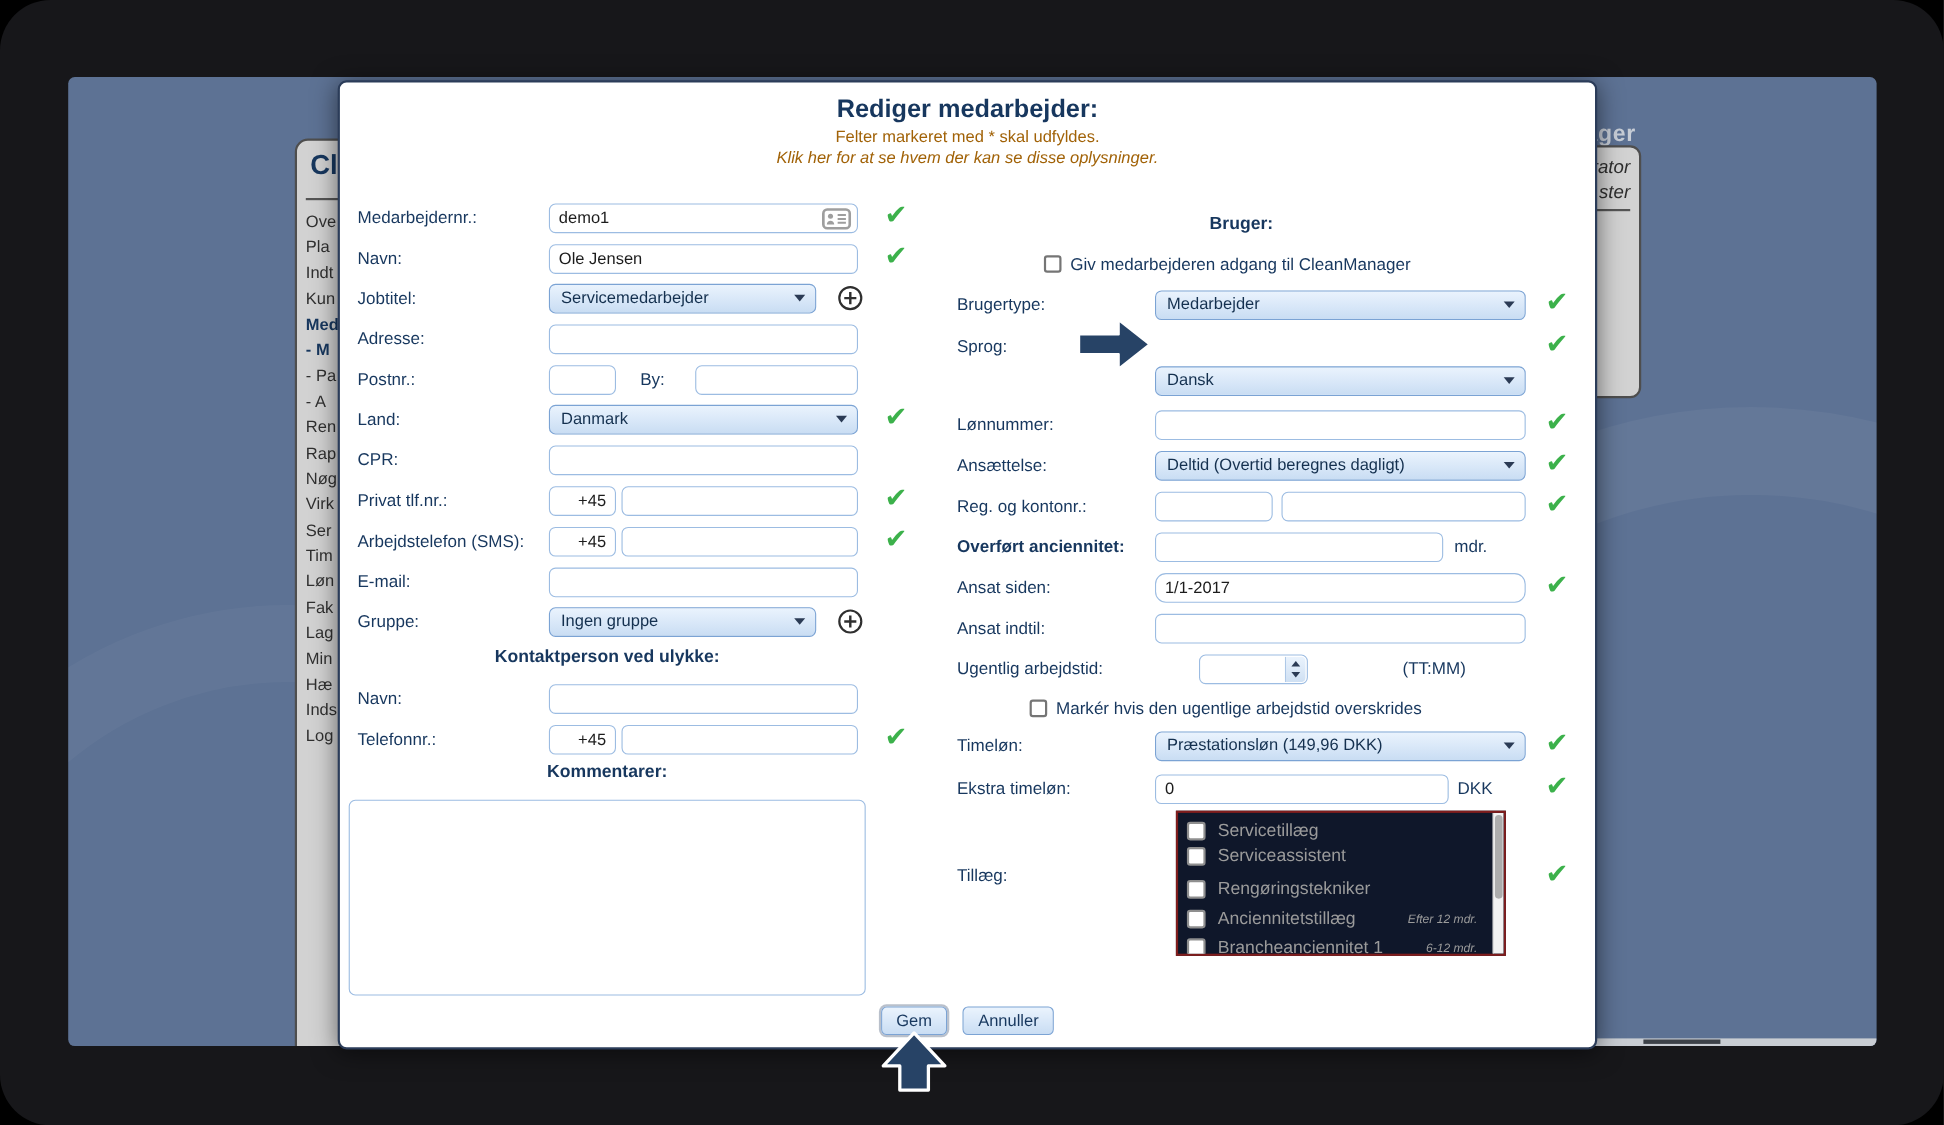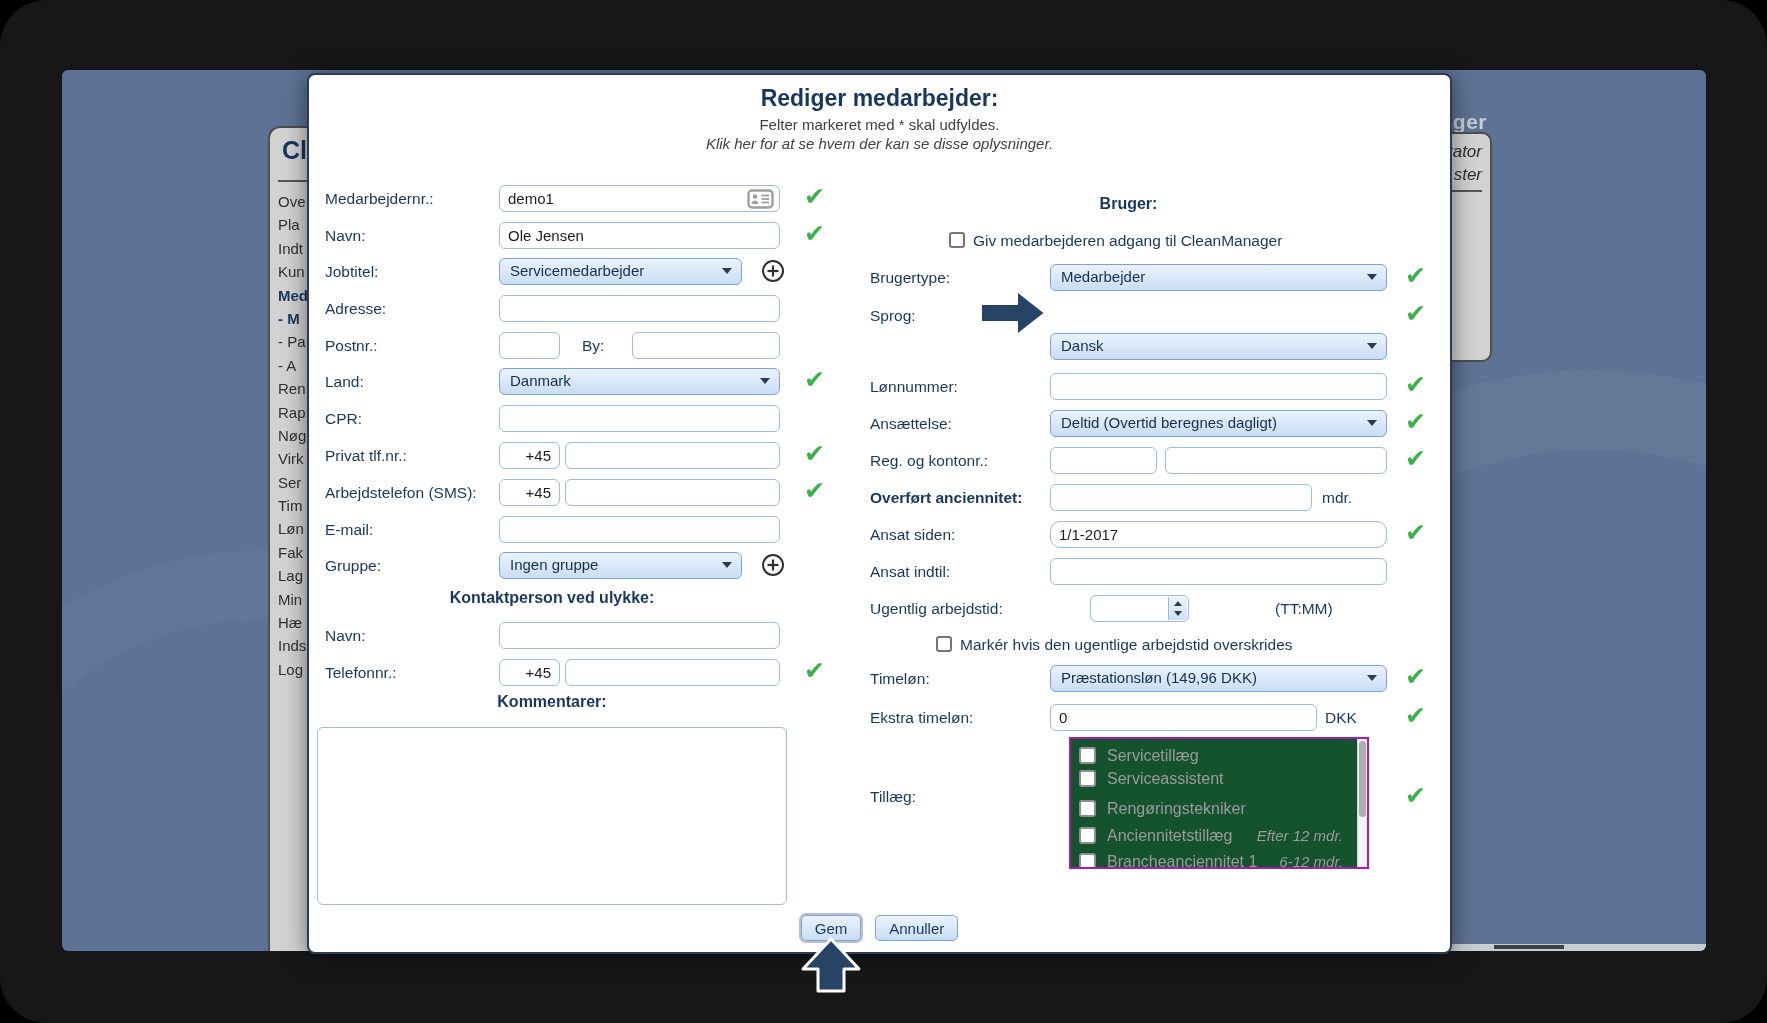--- a/index.html
+++ b/index.html
@@ -28,21 +28,21 @@
   .user-line{height:23px;line-height:23px;white-space:nowrap;}
   .page-strip{position:absolute;left:250px;top:874px;width:1394px;height:7px;background:#c9cdd3;}
   .strip-dash{position:absolute;top:875px;height:4px;background:#3c4148;}
 
   
   .modal{position:absolute;left:307px;top:73px;width:1141px;height:877px;background:#fff;
     border:2px solid #2b3c59;border-radius:8px;box-shadow:0 3px 22px rgba(0,0,0,.5);z-index:5;}
   .modal *{box-sizing:border-box;}
   .m-title{position:absolute;left:0;right:0;top:10px;text-align:center;
     font-size:23px;font-weight:bold;color:#17375e;}
-  .m-sub{position:absolute;left:0;right:0;top:41px;text-align:center;font-size:15px;color:#404040;}
+  .m-sub{position:absolute;left:0;right:0;top:41px;text-align:center;font-size:15px;color:#a16207;}
   .m-sub2{top:60px;font-style:italic;cursor:pointer;}
   .lbl{position:absolute;font-size:15.5px;color:#17375e;height:27px;line-height:27px;white-space:nowrap;}
   .hdr{position:absolute;font-size:16px;font-weight:bold;color:#17375e;text-align:center;}
   .unit{position:absolute;font-size:15.5px;color:#17375e;height:27px;line-height:27px;}
   .inp{position:absolute;height:27px;border:1.5px solid #9cbce2;border-radius:6px;background:#fff;
     font-family:inherit;font-size:15px;color:#1c1c1c;padding:0 8px;outline:none;}
   .inp.pre{text-align:right;}
   .ta{position:absolute;border:1.5px solid #9cbce2;border-radius:6px;background:#fff;resize:none;
     font-family:inherit;font-size:15px;color:#1c1c1c;padding:6px 8px;outline:none;}
   .sel{position:absolute;height:27px;border:1.5px solid #7ba3d4;border-radius:6px;cursor:pointer;
@@ -57,26 +57,26 @@
   .idcard{position:absolute;right:6px;top:4px;cursor:pointer;}
   .spin{position:absolute;width:99px;height:27px;}
   .spin .inp{left:0;top:0;width:99px;padding-right:24px;}
   .spin-btns{position:absolute;right:2px;top:2px;bottom:2px;width:19px;border-left:1px solid #9cbce2;
     background:linear-gradient(180deg,#eaf3fd,#cfe0f3);display:flex;flex-direction:column;
     align-items:center;justify-content:space-evenly;cursor:pointer;border-radius:0 4px 4px 0;}
   .tri-up{width:0;height:0;border-left:4.5px solid transparent;border-right:4.5px solid transparent;
     border-bottom:5.5px solid #2b3b55;}
   .tri-dn{width:0;height:0;border-left:4.5px solid transparent;border-right:4.5px solid transparent;
     border-top:5.5px solid #2b3b55;}
-  .listbox{position:absolute;border:2px solid #a21caf;background:#14532d;overflow:hidden;}
+  .listbox{position:absolute;border:2px solid #7f1d1d;background:#0f172a;overflow:hidden;}
   .li-row{position:absolute;left:0;right:12px;height:26px;}
   .li-cb{position:absolute;left:8px;top:4px;width:17px;height:17px;border:2px solid #8f8f8f;
     border-radius:3px;background:#fff;cursor:pointer;}
   .li-t{position:absolute;left:36px;top:0;height:26px;line-height:26px;font-size:16px;color:#9b9b9b;white-space:nowrap;}
-  .li-note{position:absolute;right:12px;top:0;height:26px;line-height:26px;font-size:15px;
+  .li-note{position:absolute;right:12px;top:0;height:26px;line-height:26px;font-size:11px;
     font-style:italic;color:#9b9b9b;white-space:nowrap;}
   .li-scroll{position:absolute;right:0;top:0;bottom:0;width:10px;background:#f2f2f2;border-left:1px solid #d7d7d7;}
   .li-thumb{position:absolute;left:1px;top:2px;width:7px;height:76px;background:#adadad;border-radius:4px;cursor:pointer;}
   .btnrow{position:absolute;left:0;right:0;top:840px;display:flex;justify-content:center;gap:14px;}
   .btn{height:26px;padding:0 13px;font-family:inherit;font-size:15px;color:#17375e;cursor:pointer;
     border:1px solid #7ba3d4;border-radius:5px;
     background:linear-gradient(180deg,#eaf3fd 0%,#d8e7f8 55%,#c9ddf3 100%);}
   .btn-primary{box-shadow:0 0 0 2px rgba(100,115,140,.45);}
   .arrow-svg{position:absolute;z-index:9;}
 </style>

